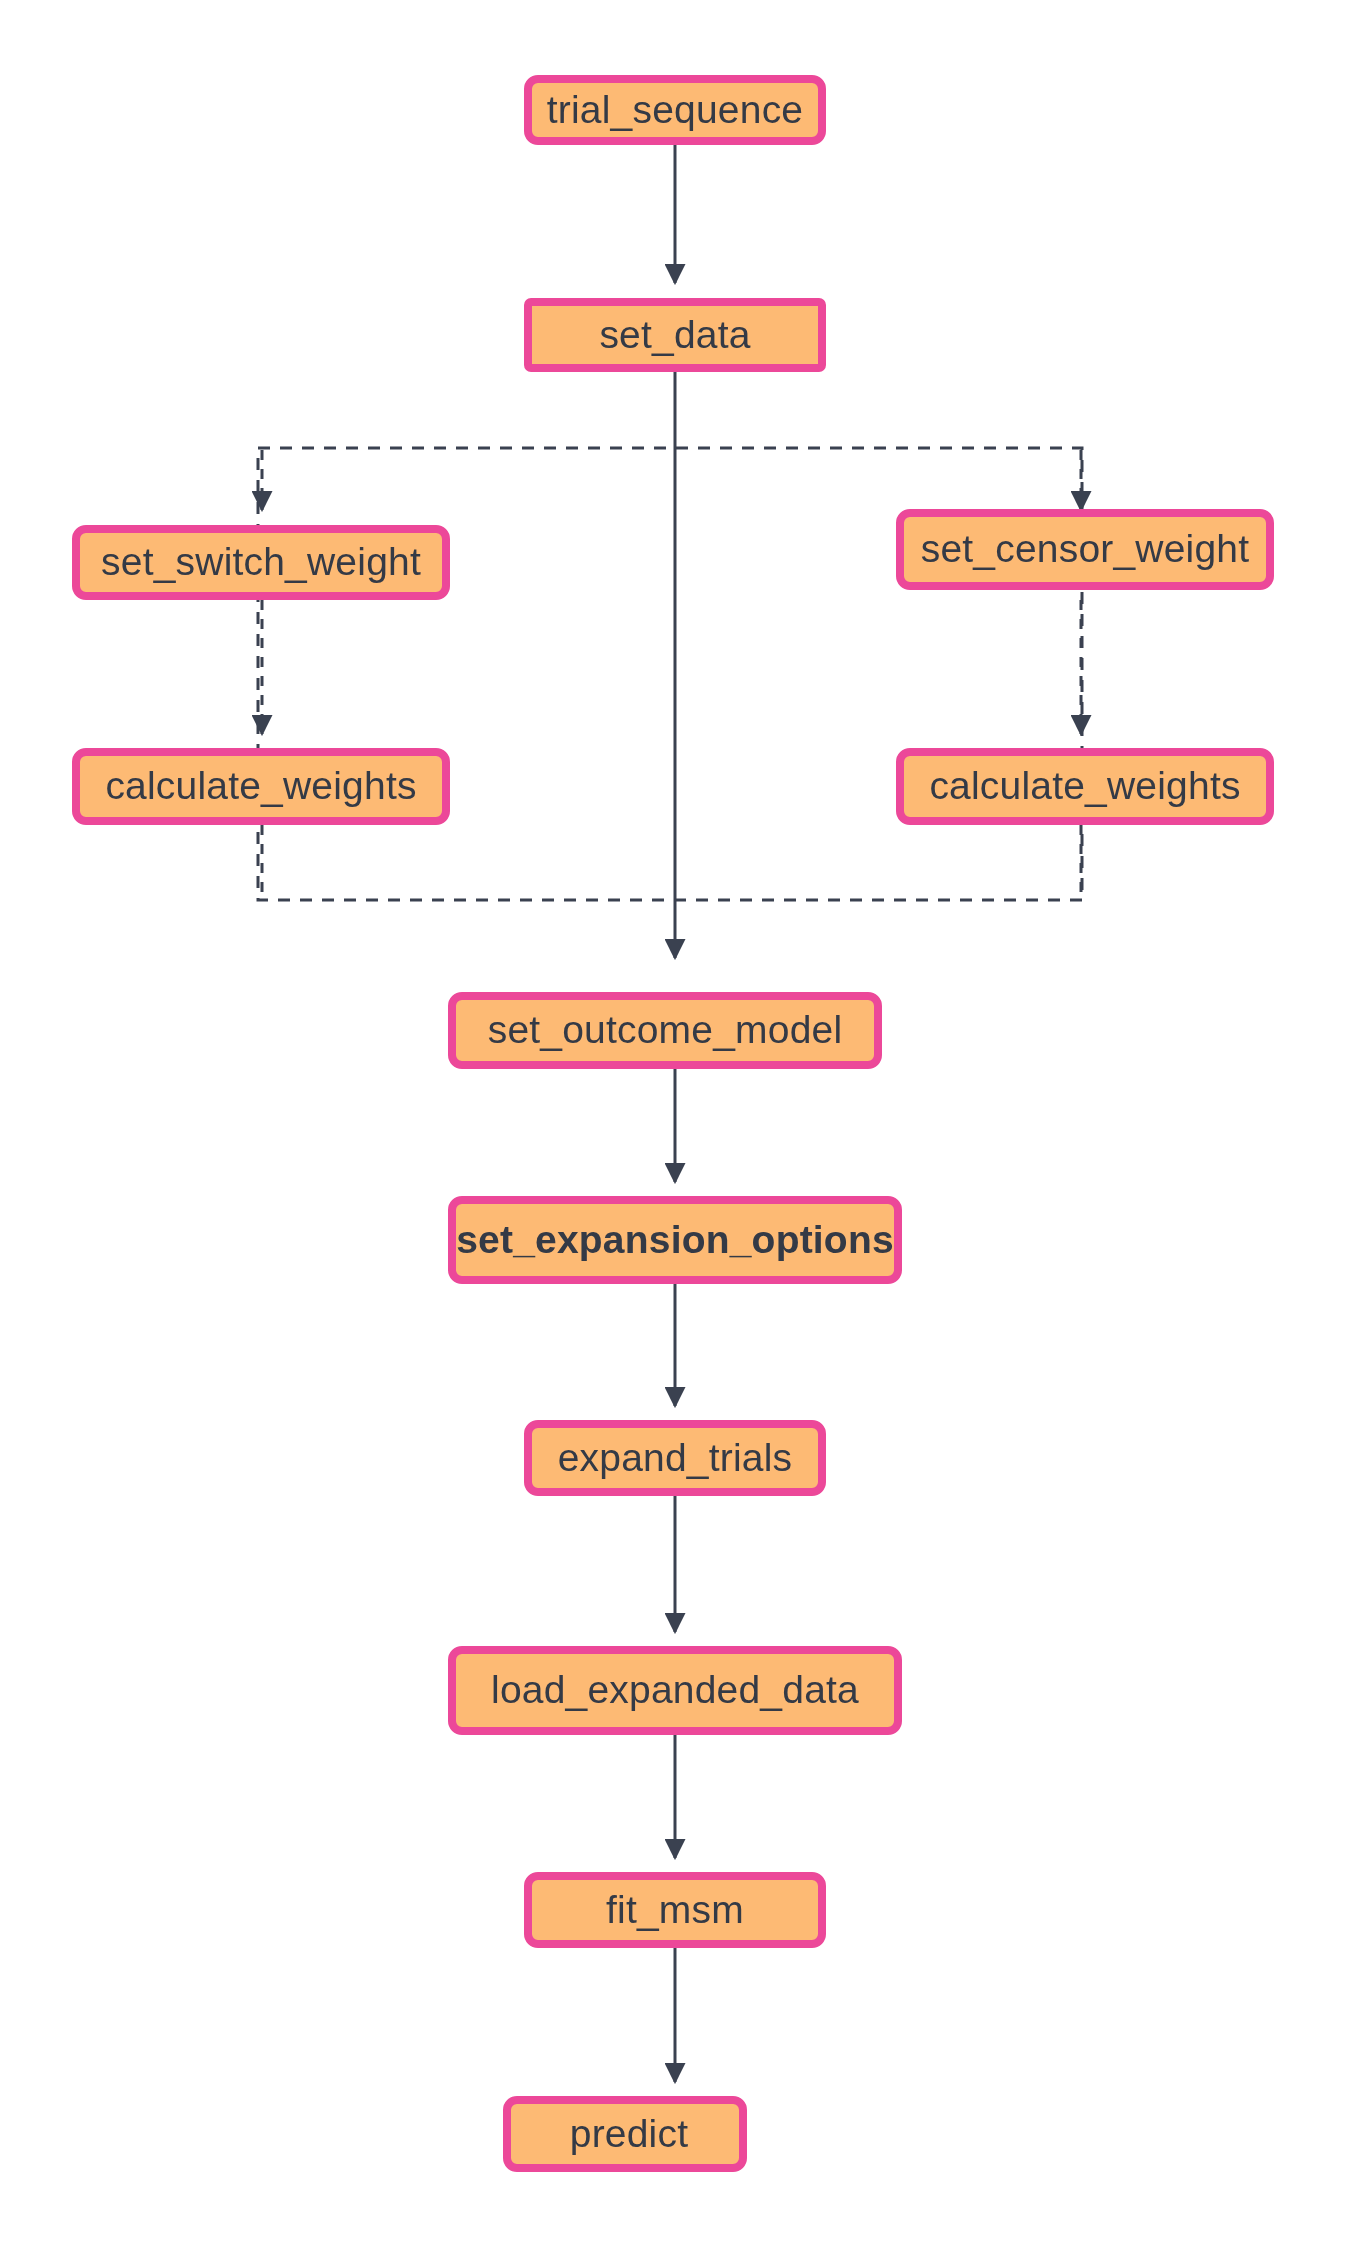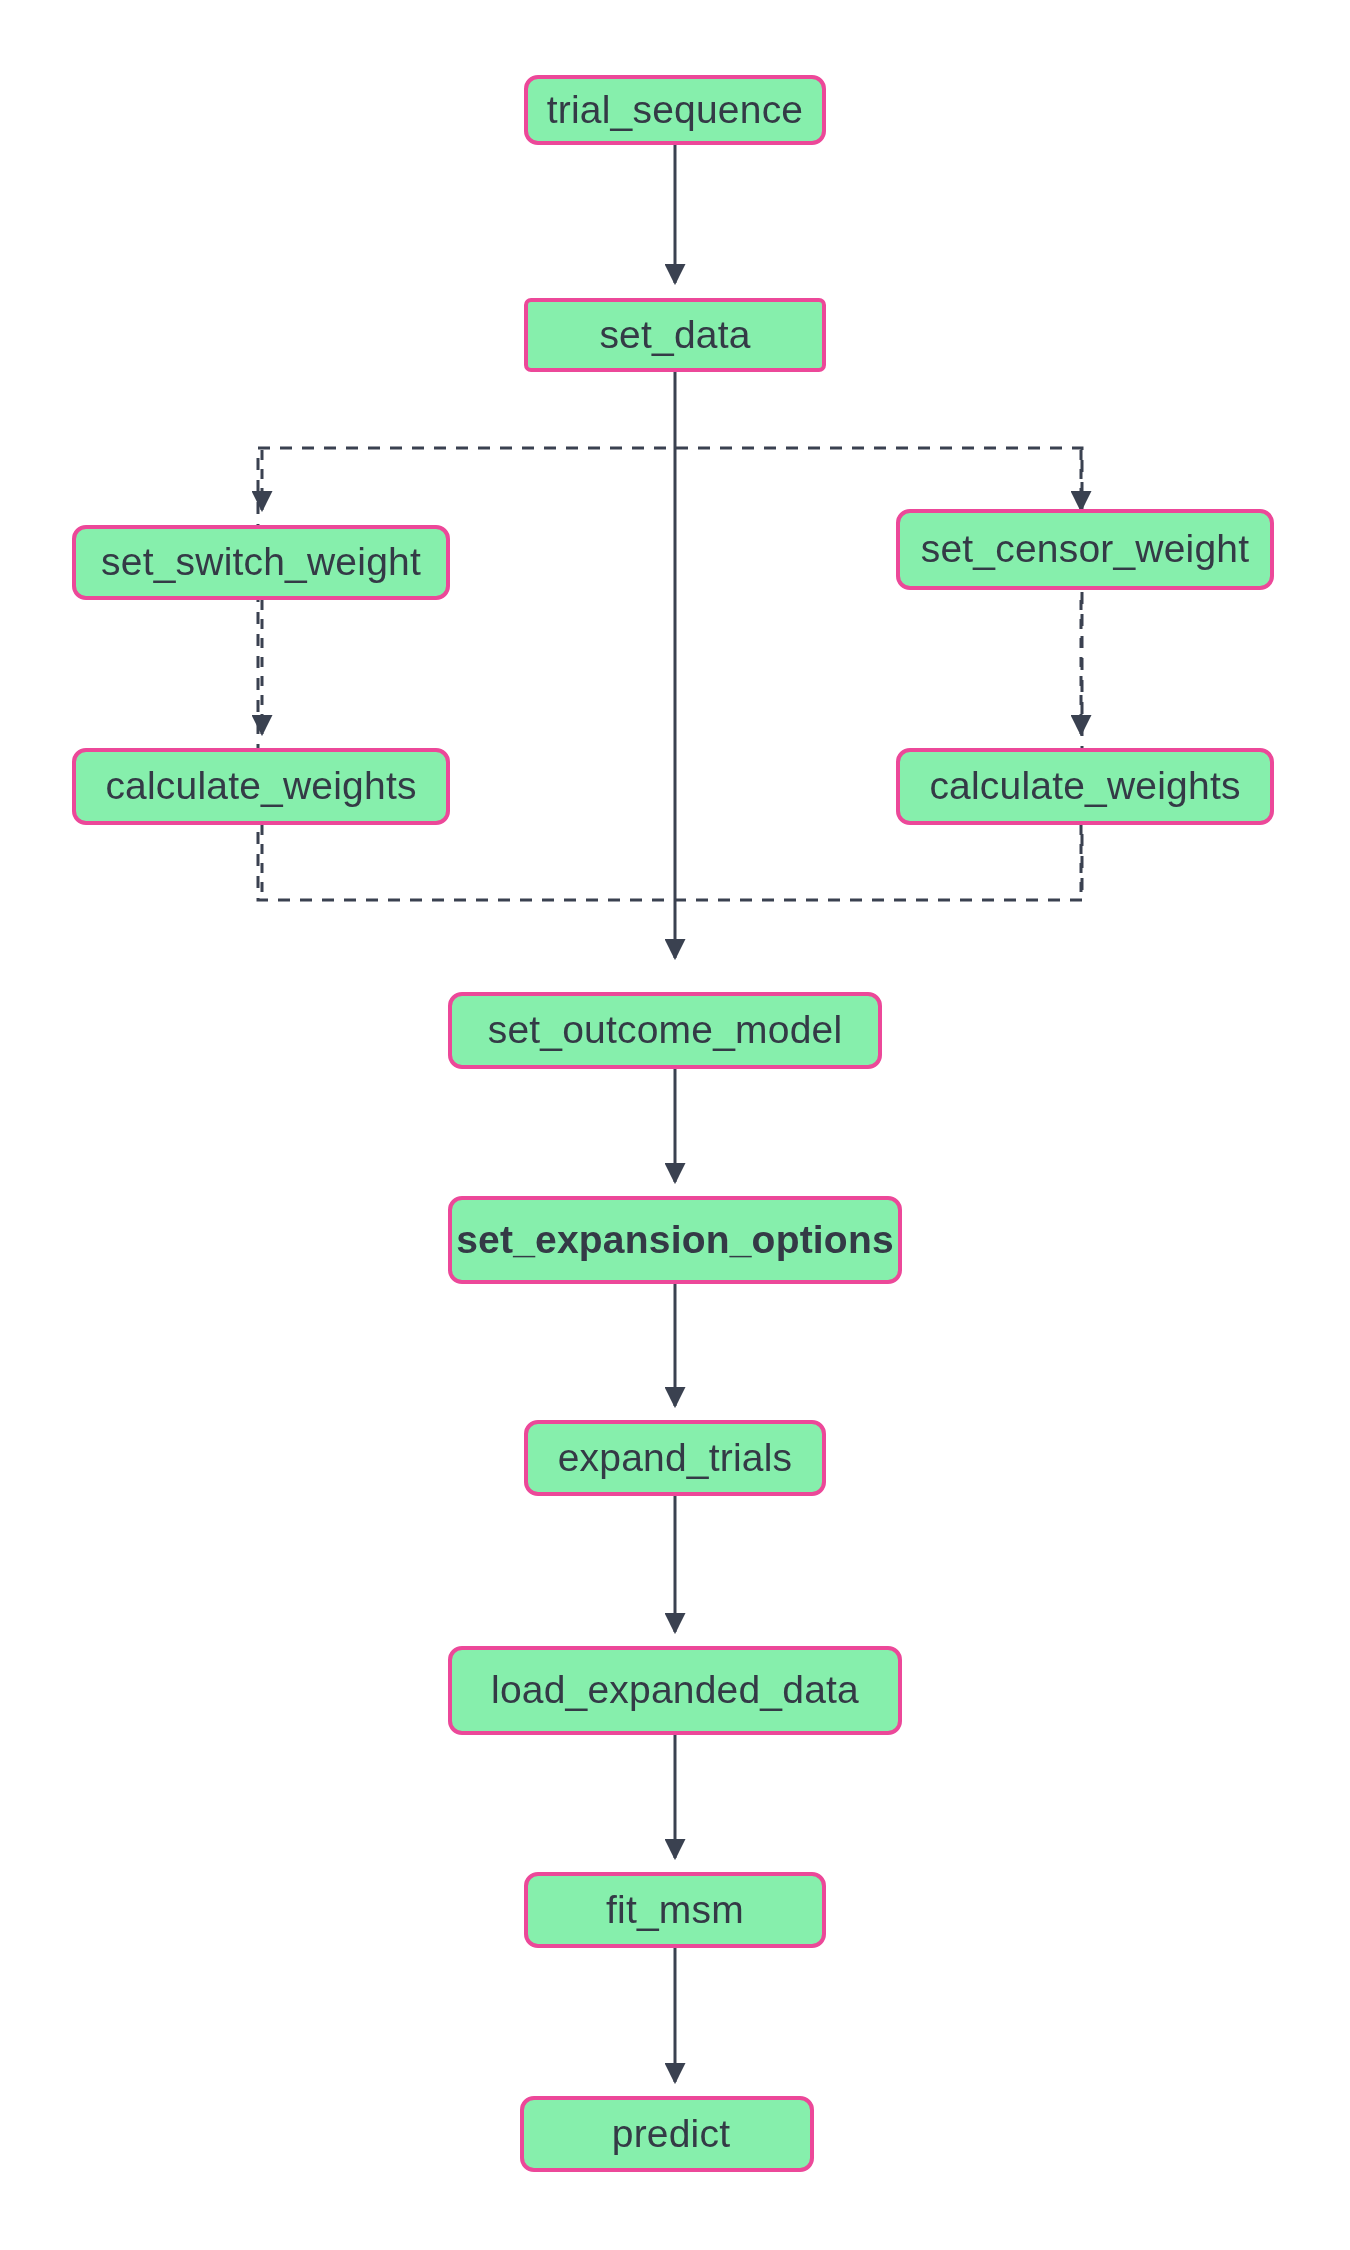--- a/index.html
+++ b/index.html
@@ -24,22 +24,22 @@
     width: 1350px;
     height: 2250px;
     pointer-events: none;
   }
   .node {
     position: absolute;
     box-sizing: border-box;
     display: flex;
     align-items: center;
     justify-content: center;
-    background: #86efac;
-    border: 4px solid #ec4899;
+    background: #fdba74;
+    border: 8px solid #ec4899;
     border-radius: 14px;
     color: #343a46;
     font-size: 39px;
     line-height: 1;
     letter-spacing: 0.2px;
     white-space: nowrap;
     z-index: 2;
   }
   .node-label {
     display: block;
@@ -152,17 +152,17 @@
   </div>
 
   <div class="node" style="left:448px; top:1646px; width:454px; height:89px;">
     <span class="node-label">load_expanded_data</span>
   </div>
 
   <div class="node" style="left:524px; top:1872px; width:302px; height:76px;">
     <span class="node-label">fit_msm</span>
   </div>
 
-  <div class="node" style="left:520px; top:2096px; width:294px; height:76px;padding-left:8px;">
+  <div class="node" style="left:503px; top:2096px; width:244px; height:76px;padding-left:8px;">
     <span class="node-label">predict</span>
   </div>
 
 </div>
 
 </body></html>

